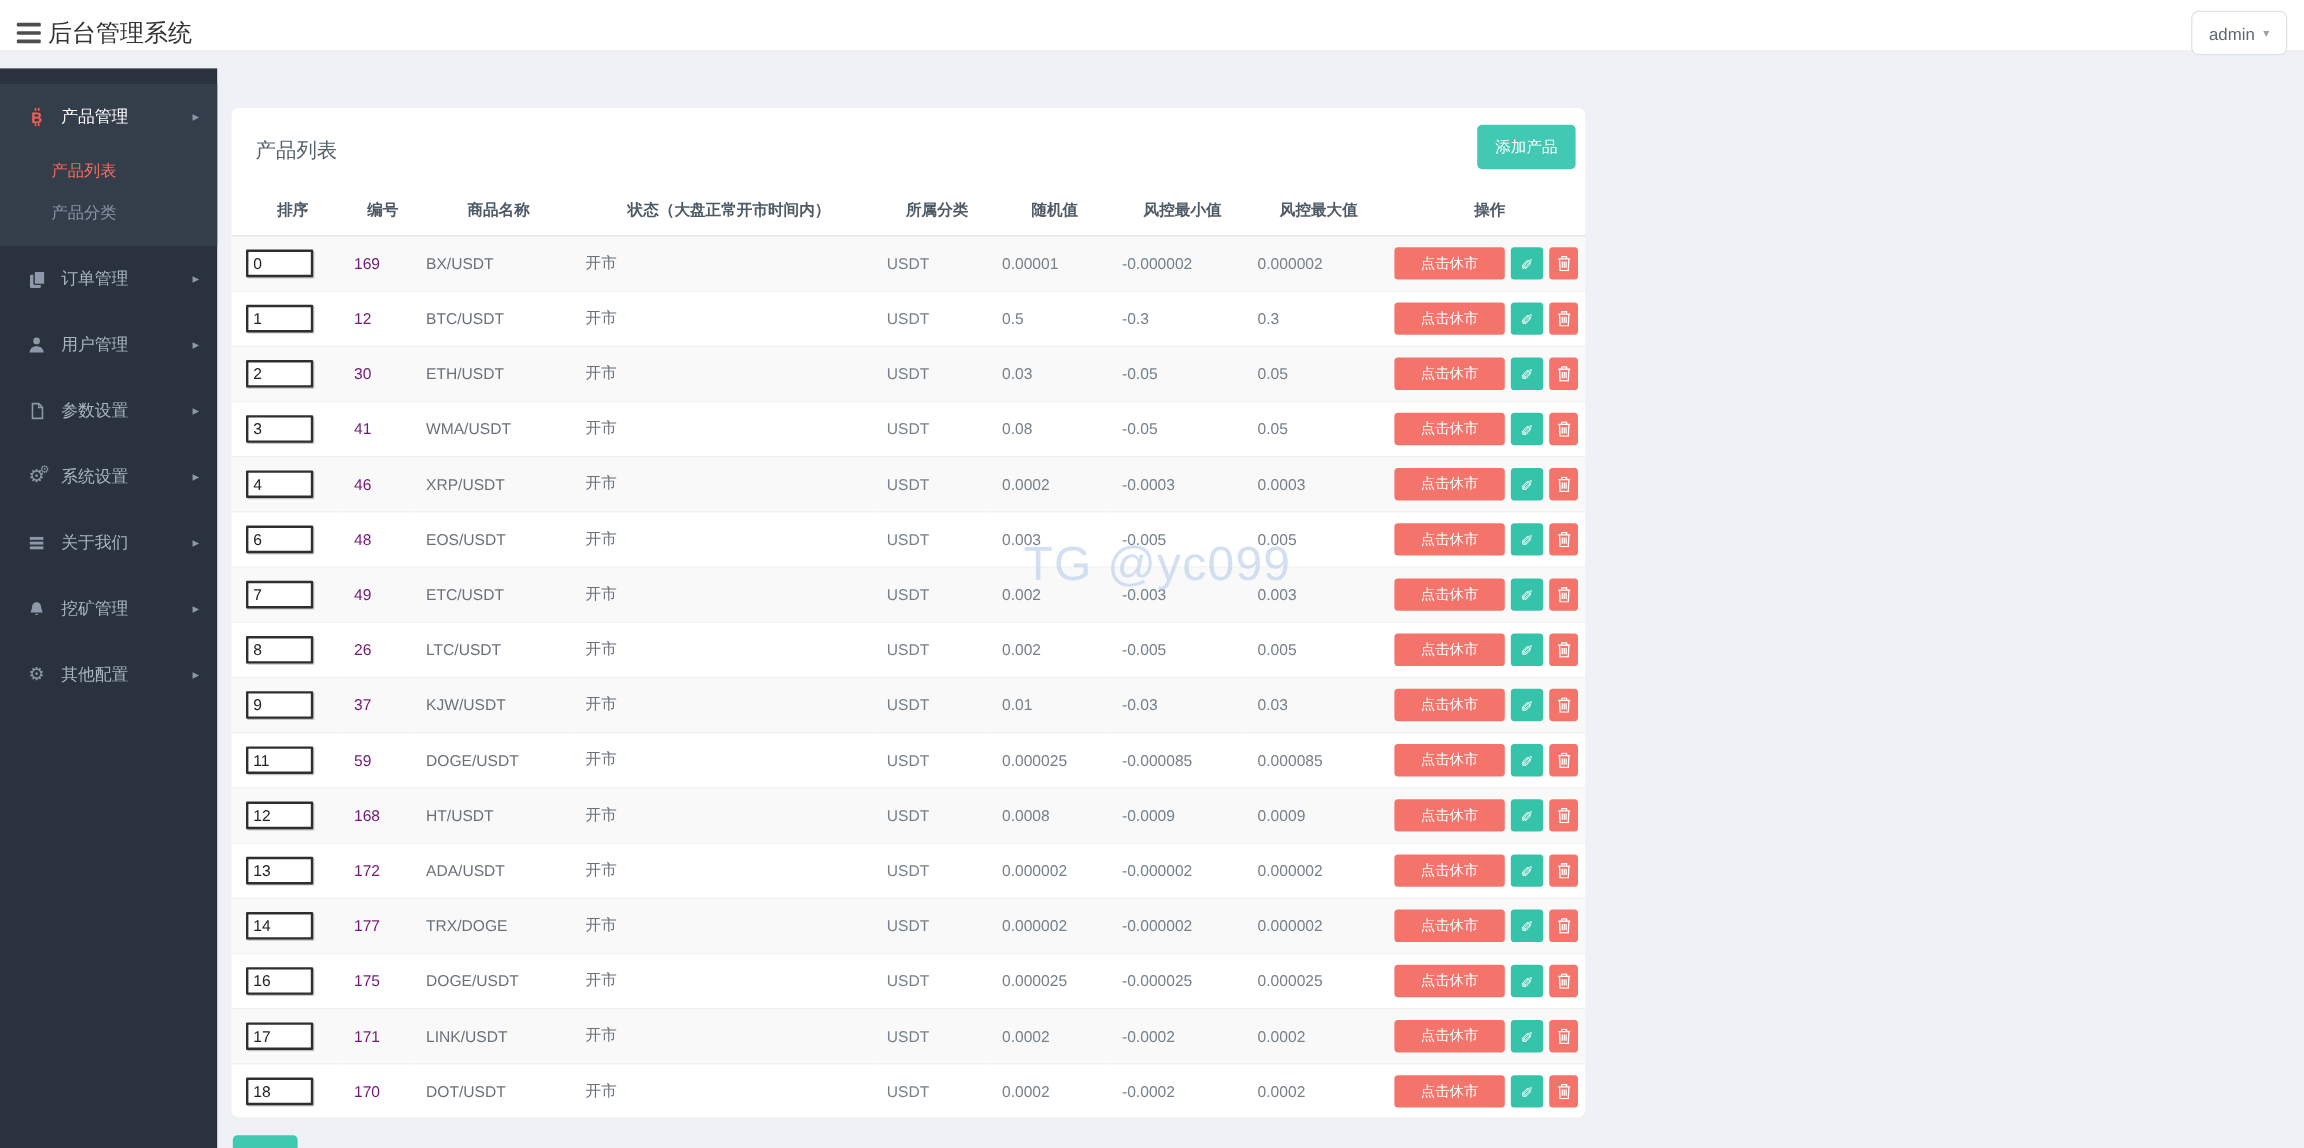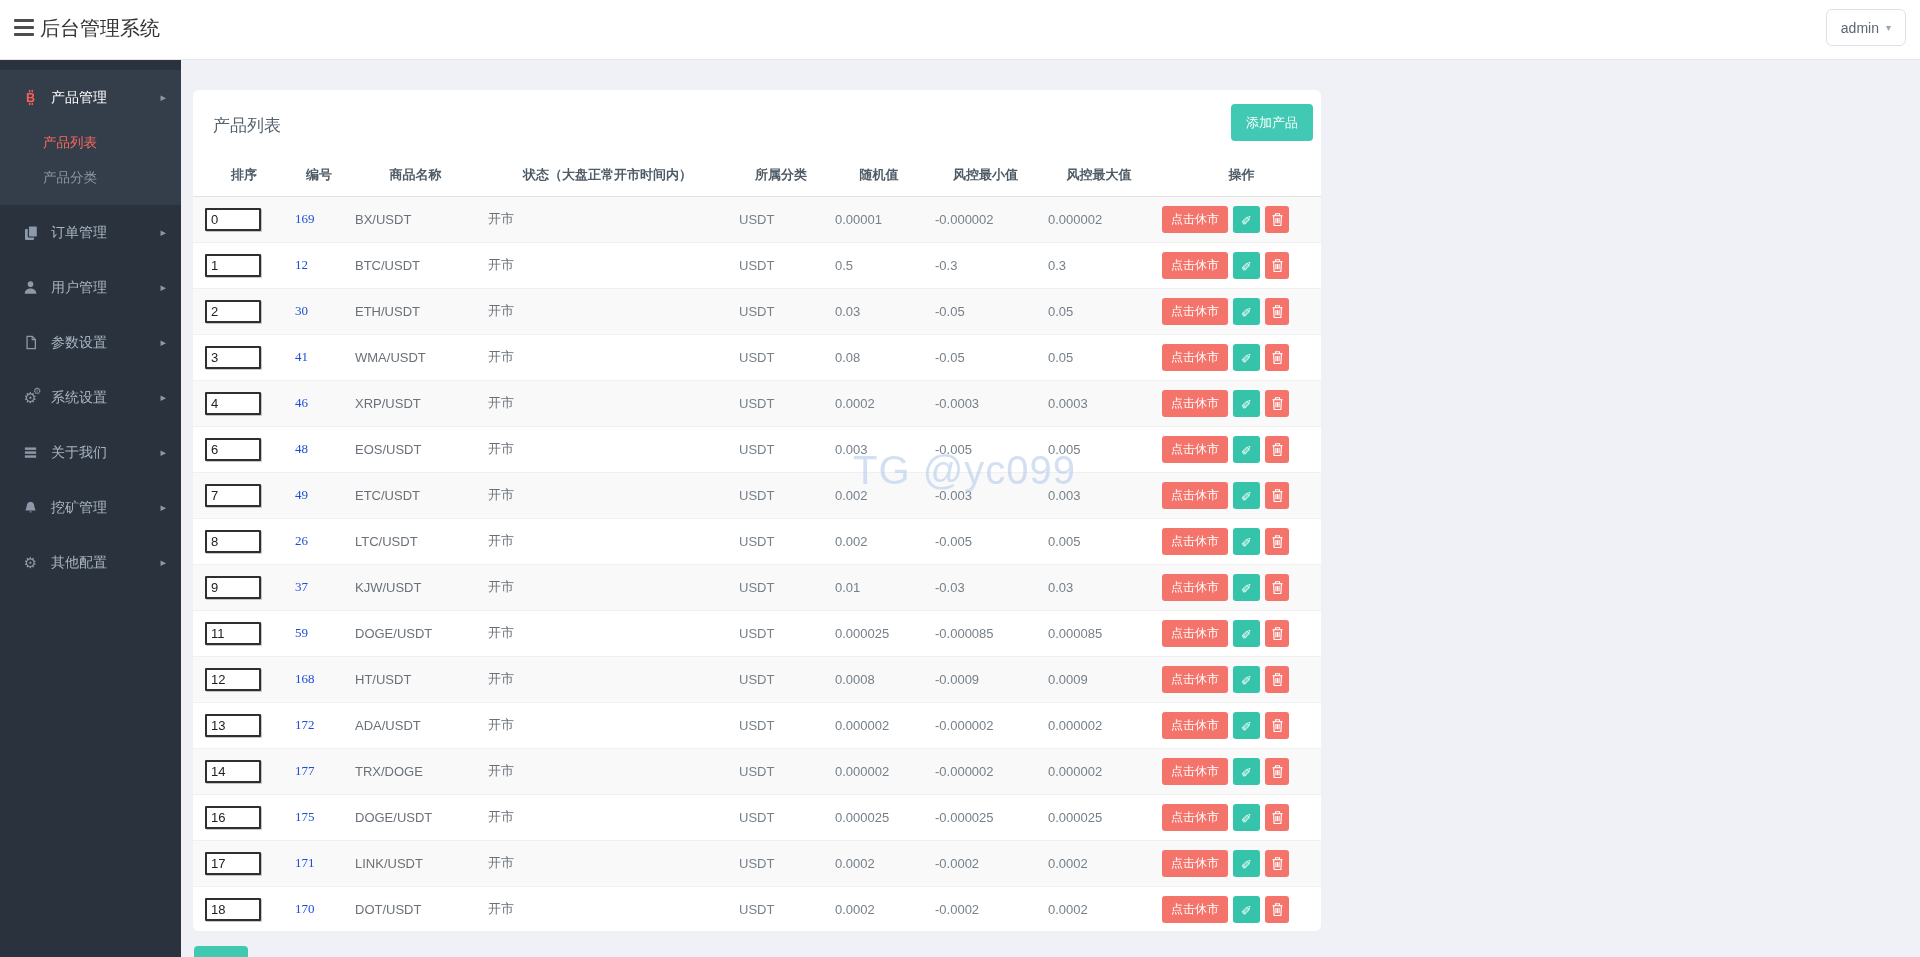--- a/index.html
+++ b/index.html
@@ -2,21 +2,21 @@
 <html><head>
 <meta charset="utf-8">
 <style>
   * { margin:0; padding:0; box-sizing:border-box; }
   html,body { width:1920px; height:957px; overflow:hidden; }
   body {
     font-family:"Liberation Sans","DejaVu Sans",sans-serif;
     background:#eff1f6; position:relative; color:#333;
   }
   
-  .topbar{position:absolute;top:0;left:0;width:1920px;height:60px;background:#fff;border-bottom:1px solid #e8e8e8;z-index:20;}
+  .topbar{position:absolute;top:0;left:0;width:1920px;height:43px;background:#fff;border-bottom:1px solid #e8e8e8;z-index:20;}
   .hamburger{position:absolute;left:14px;top:19px;width:20px;height:18px;cursor:pointer;}
   .hamburger span{display:block;width:20px;height:3px;background:#4d4d4d;margin-bottom:4px;border-radius:1px;}
   .app-title{position:absolute;left:40px;top:0;line-height:56px;font-size:20px;color:#333;}
   .admin-btn{position:absolute;right:14px;top:9px;height:37px;padding:0 14px;border:1px solid #dce1e8;border-radius:6px;background:#fff;color:#5c6773;font-size:14px;cursor:pointer;display:flex;align-items:center;}
   .admin-btn .caret{margin-left:7px;color:#9aa3ad;font-size:10px;}
   
   .sidebar{position:absolute;top:57px;left:0;bottom:0;width:181px;background:#29323d;z-index:15;}
   .menu{padding-top:13px;}
   .side-item{position:relative;height:55px;display:flex;align-items:center;padding-left:21px;color:#a9b5c3;font-size:14px;cursor:pointer;}
   .side-item .icn{width:19px;margin-right:11px;color:#8d99a8;display:flex;justify-content:center;align-items:center;font-size:15px;line-height:1;}
@@ -35,24 +35,24 @@
   .card{position:absolute;left:12px;top:33px;width:1128px;height:841px;background:#fff;border-radius:6px;}
   .card-header{position:relative;height:65px;}
   .card-title{position:absolute;left:20px;top:24px;font-size:17px;color:#54616e;}
   .add-btn{position:absolute;right:8px;top:14px;background:#41c9b4;color:#fff;font-size:13px;padding:0 15px;height:37px;border:none;border-radius:4px;cursor:pointer;}
   
   table{width:100%;border-collapse:collapse;table-layout:fixed;}
   th,td{text-align:left;padding-left:12px;overflow:hidden;white-space:nowrap;}
   th{font-size:13px;color:#4e5b66;font-weight:bold;height:41px;border-bottom:1px solid #e2e2e2;text-align:center;}
   td{font-size:13px;color:#76808a;height:46px;border-bottom:1px solid #f0f0f0;}
   tbody tr:nth-child(odd){background:#f9f9f9;}
-  td .cell-id{color:#1d4ed8;font-family:Liberation Serif, serif;}
+  td .cell-id{color:#701a75;}
   td .cell-name,td .cell-status{color:#6a7178;}
   .sort-input{width:56px;height:23px;border:2px solid #2f2f2f;border-radius:1px;box-shadow:1px 1px 0 rgba(0,0,0,.22);padding:1px 4px;font-size:13px;color:#222;font-family:inherit;background:#fff;}
-  .btn-close{background:#f4746b;color:#fff;font-size:12px;height:27px;padding:0 9px;border:none;border-radius:3px;margin-right:5px;cursor:pointer;vertical-align:middle;}
+  .btn-close{background:#f4746b;color:#fff;font-size:12px;height:27px;padding:0 22px;border:none;border-radius:3px;margin-right:5px;cursor:pointer;vertical-align:middle;}
   .btn-edit{background:#35c3a9;width:27px;height:27px;border:none;border-radius:3px;color:#fff;margin-right:5px;cursor:pointer;vertical-align:middle;}
   .btn-edit .pencil{display:inline-block;transform:scaleY(-1);font-size:13px;}
   .btn-del{background:#f4746b;width:24px;height:27px;border:none;border-radius:3px;cursor:pointer;vertical-align:middle;padding:0;}
   .btn-del svg{vertical-align:middle;}
   
   .watermark{position:absolute;left:853px;top:448px;font-size:40px;color:#b7cceb;opacity:.6;z-index:8;letter-spacing:1px;pointer-events:none;}
   .bottom-btn{position:absolute;left:194px;top:946px;width:54px;height:32px;background:#3ec9b0;border:none;border-radius:4px;cursor:pointer;z-index:5;}
 </style>
 </head>
 <body>

